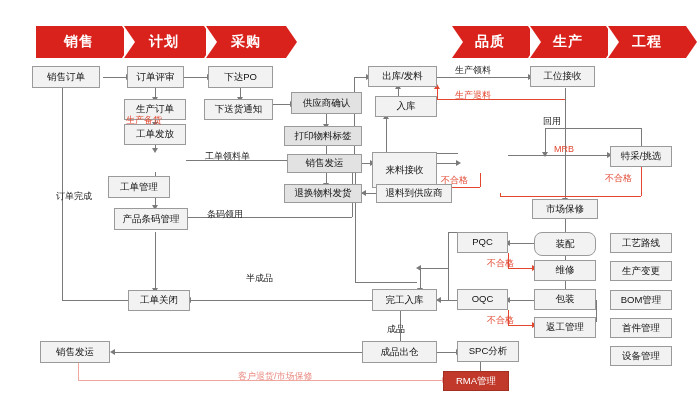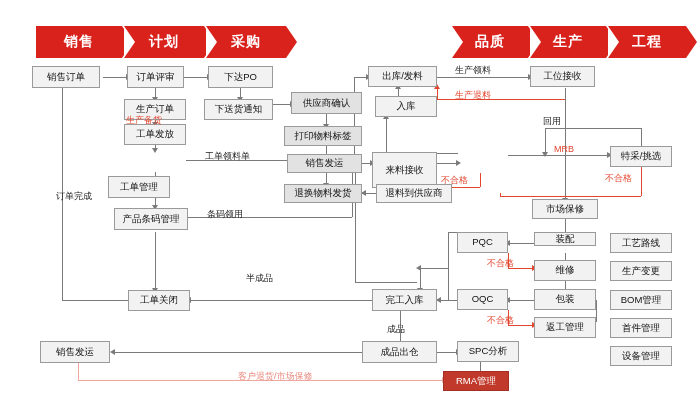--- a/index.html
+++ b/index.html
@@ -266,21 +266,21 @@
   <div class="box" style="left:368px;top:66px;width:69px;height:21px;">出库/发料</div>
   <div class="box" style="left:375px;top:96px;width:62px;height:21px;">入库</div>
   <div class="box" style="left:372px;top:152px;width:65px;height:36px;">来料接收</div>
   <div class="box" style="left:376px;top:184px;width:76px;height:19px;">退料到供应商</div>
 
   <div class="box" style="left:530px;top:66px;width:65px;height:21px;">工位接收</div>
   <div class="box" style="left:610px;top:146px;width:62px;height:21px;">特采/挑选</div>
   <div class="box" style="left:532px;top:199px;width:66px;height:20px;">市场保修</div>
 
   <div class="box" style="left:457px;top:232px;width:51px;height:21px;">PQC</div>
-  <div class="box" style="left:534px;top:232px;width:62px;height:14px;">装配</div>
+  <div class="box" style="left:534px;top:232px;width:62px;height:24px;border-radius:8px;">装配</div>
   <div class="box" style="left:534px;top:260px;width:62px;height:21px;">维修</div>
   <div class="box" style="left:534px;top:289px;width:62px;height:21px;">包装</div>
   <div class="box" style="left:457px;top:289px;width:51px;height:21px;">OQC</div>
   <div class="box" style="left:534px;top:317px;width:62px;height:21px;">返工管理</div>
 
   <div class="box" style="left:372px;top:289px;width:65px;height:22px;">完工入库</div>
   <div class="box" style="left:362px;top:341px;width:75px;height:22px;">成品出仓</div>
   <div class="box" style="left:457px;top:341px;width:62px;height:21px;">SPC分析</div>
   <div class="box red" style="left:443px;top:371px;width:66px;height:20px;">RMA管理</div>
 

